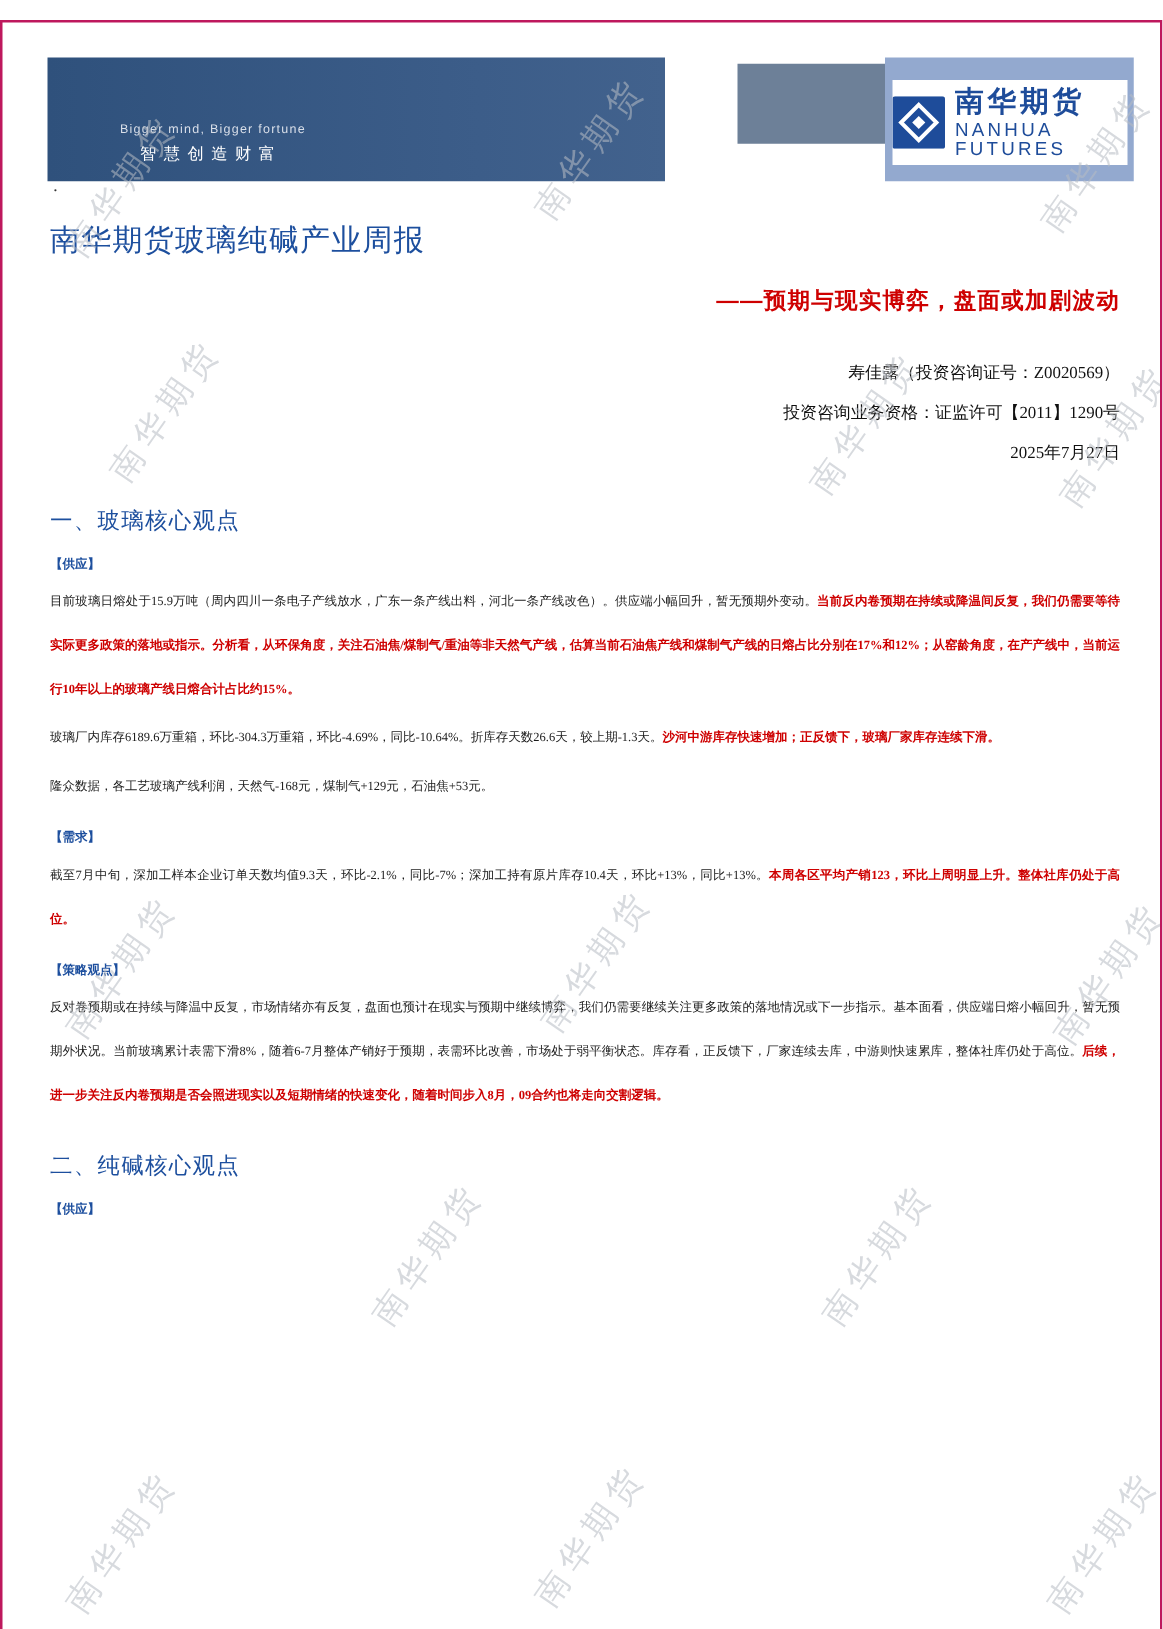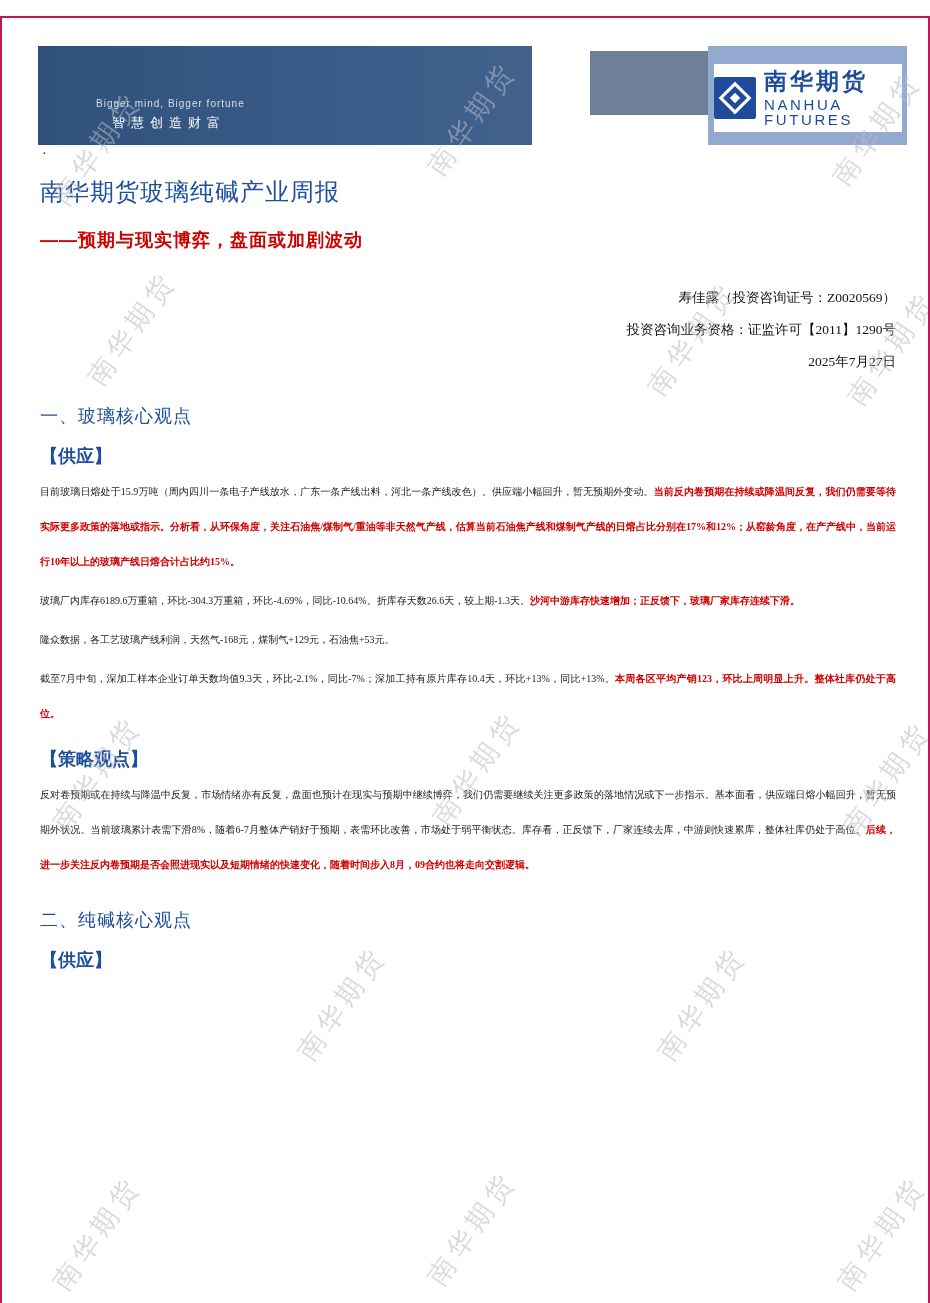--- a/index.html
+++ b/index.html
@@ -65,41 +65,41 @@
     position:absolute;left:38px;top:158px;width:856px;
   }
   .doc-title{
     margin:0;
     font-family:"Liberation Sans",sans-serif;
     font-size:24px;font-weight:normal;color:var(--blue);
     letter-spacing:1px;
   }
   .doc-subtitle{
     margin:20px 0 0 0;
-    text-align:left;
+    text-align:right;
     font-family:"Liberation Sans",sans-serif;
     font-size:18px;font-weight:bold;color:var(--red);
     letter-spacing:1px;
   }
   .meta-block{
     margin-top:30px;
     text-align:right;
     font-size:13.5px;color:#111;
     line-height:32px;
   }
   .section-title{
     margin:26px 0 6px 0;
     font-family:"Liberation Sans",sans-serif;
     font-size:18px;font-weight:normal;color:var(--blue);
     letter-spacing:1px;
   }
   .label-heading{
     margin:16px 0 6px 0;
     font-family:"Liberation Sans",sans-serif;
-    font-size:18px;font-weight:bold;color:var(--blue);
+    font-size:10px;font-weight:bold;color:var(--blue);
   }
   .body-para{
     margin:0 0 4px 0;
     font-size:10px;color:var(--ink);
     line-height:35px;
     text-align:justify;
   }
   .run.red{color:var(--red);font-weight:bold;}
   
   .wm-layer{position:absolute;inset:0;pointer-events:none;z-index:9;}
@@ -144,20 +144,21 @@
       <div>寿佳露（投资咨询证号：Z0020569）</div>
       <div>投资咨询业务资格：证监许可【2011】1290号</div>
       <div>2025年7月27日</div>
     </div>
     <div id="report-body">
         <h2 class="section-title">一、玻璃核心观点</h2>
         <h3 class="label-heading">【供应】</h3>
         <p class="body-para"><span class="run">目前玻璃日熔处于15.9万吨（周内四川一条电子产线放水，广东一条产线出料，河北一条产线改色）。供应端小幅回升，暂无预期外变动。</span><span class="run red">当前反内卷预期在持续或降温间反复，我们仍需要等待实际更多政策的落地或指示。分析看，从环保角度，关注石油焦/煤制气/重油等非天然气产线，估算当前石油焦产线和煤制气产线的日熔占比分别在17%和12%；从窑龄角度，在产产线中，当前运行10年以上的玻璃产线日熔合计占比约15%。</span></p>
         <p class="body-para"><span class="run">玻璃厂内库存6189.6万重箱，环比-304.3万重箱，环比-4.69%，同比-10.64%。折库存天数26.6天，较上期-1.3天。</span><span class="run red">沙河中游库存快速增加；正反馈下，玻璃厂家库存连续下滑。</span></p>
         <p class="body-para"><span class="run">隆众数据，各工艺玻璃产线利润，天然气-168元，煤制气+129元，石油焦+53元。</span></p>
+        <h3 class="label-heading">【需求】</h3>
         <p class="body-para"><span class="run">截至7月中旬，深加工样本企业订单天数均值9.3天，环比-2.1%，同比-7%；深加工持有原片库存10.4天，环比+13%，同比+13%。</span><span class="run red">本周各区平均产销123，环比上周明显上升。整体社库仍处于高位。</span></p>
         <h3 class="label-heading">【策略观点】</h3>
         <p class="body-para"><span class="run">反对卷预期或在持续与降温中反复，市场情绪亦有反复，盘面也预计在现实与预期中继续博弈，我们仍需要继续关注更多政策的落地情况或下一步指示。基本面看，供应端日熔小幅回升，暂无预期外状况。当前玻璃累计表需下滑8%，随着6-7月整体产销好于预期，表需环比改善，市场处于弱平衡状态。库存看，正反馈下，厂家连续去库，中游则快速累库，整体社库仍处于高位。</span><span class="run red">后续，进一步关注反内卷预期是否会照进现实以及短期情绪的快速变化，随着时间步入8月，09合约也将走向交割逻辑。</span></p>
         <h2 class="section-title">二、纯碱核心观点</h2>
         <h3 class="label-heading">【供应】</h3>
       </div>
   </main>
 
   <div class="wm-layer" id="wm-layer">
       <span class="wm" style="left: 95px; top: 130px;">南华期货</span>

